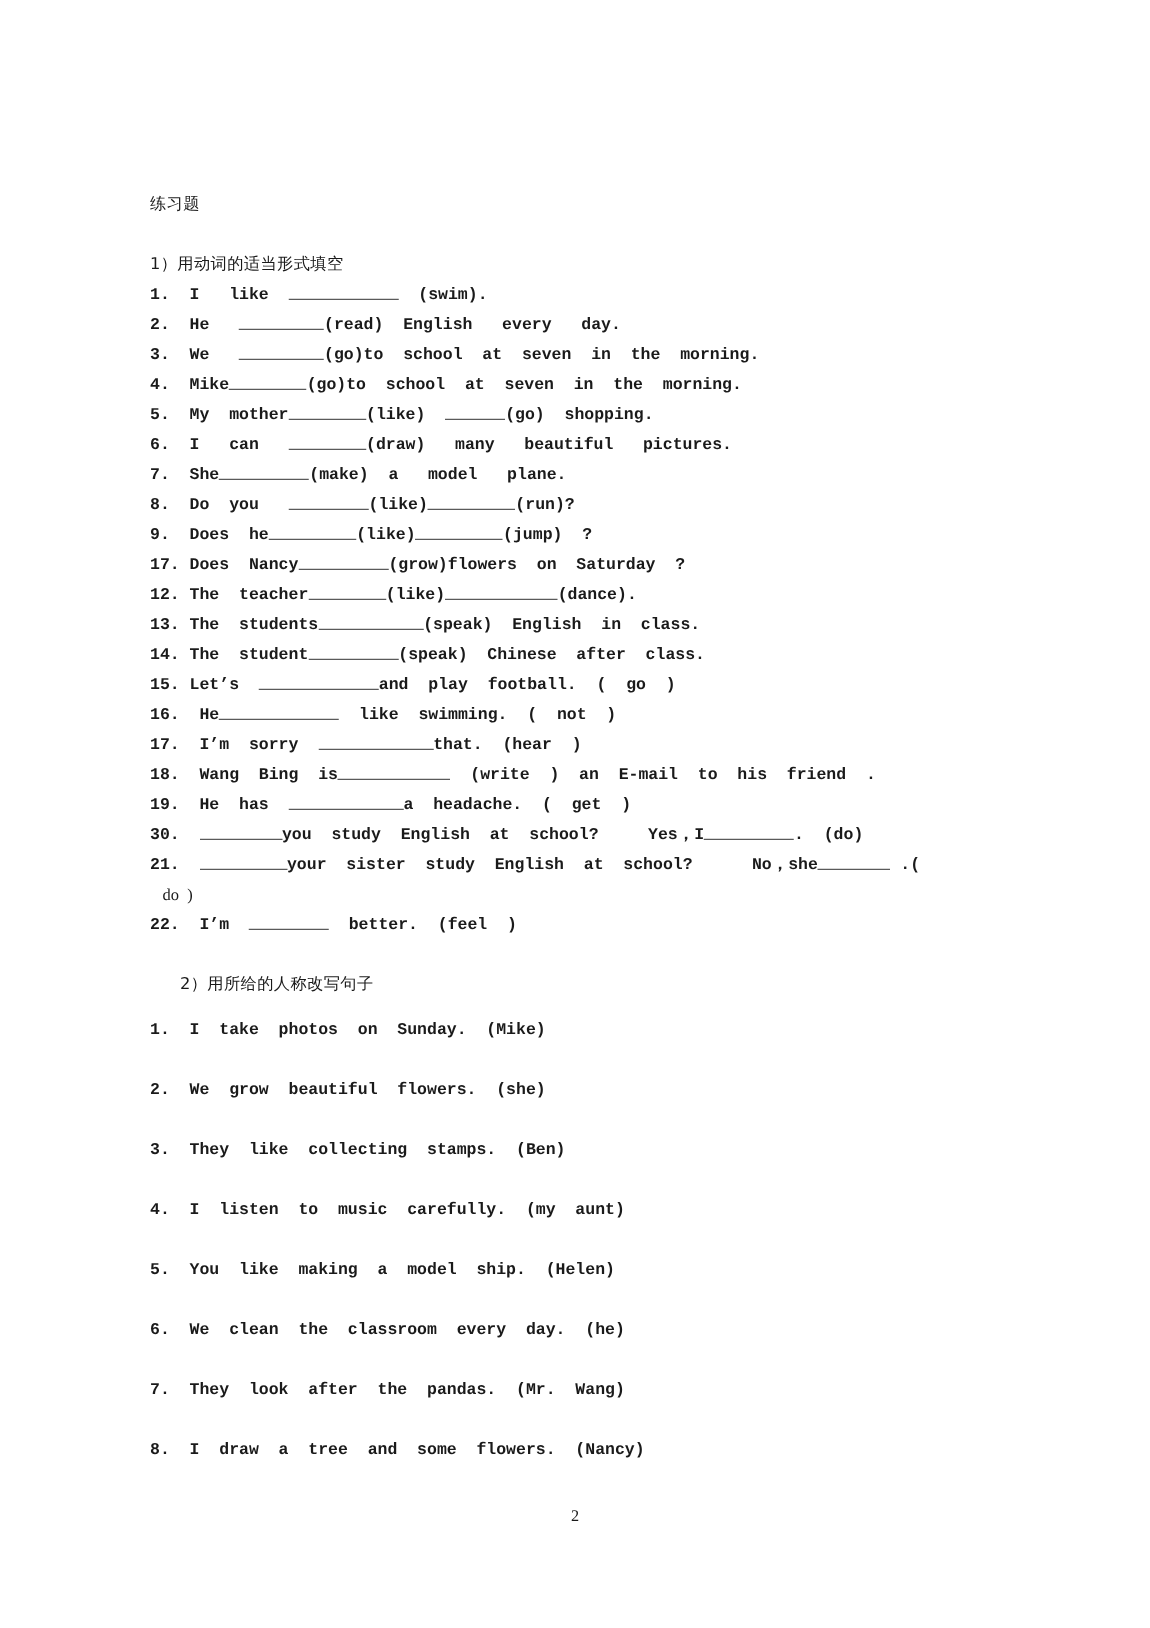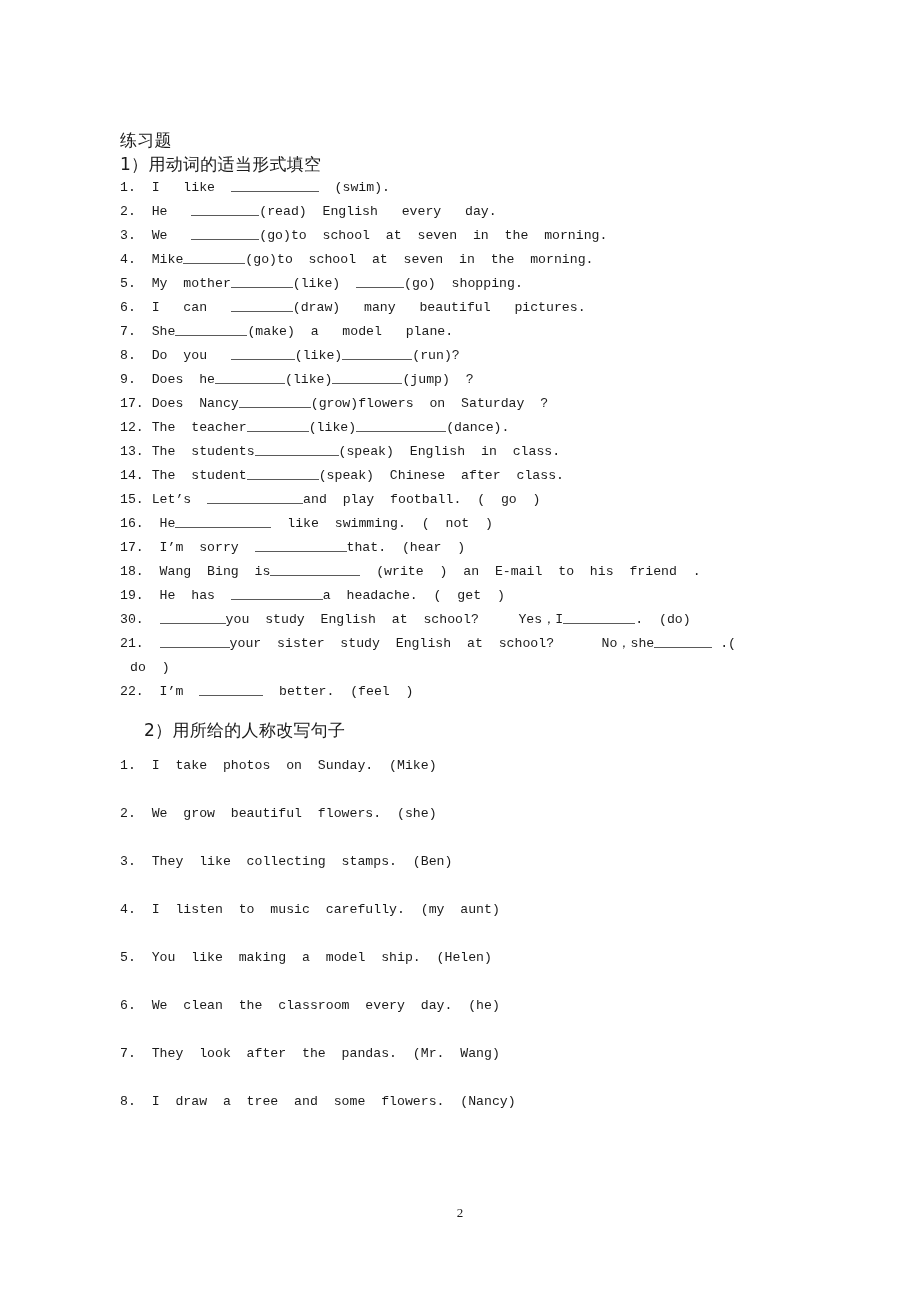--- a/index.html
+++ b/index.html
@@ -23,51 +23,53 @@
   .content {
     position: absolute;
     left: 120px;
     top: 128px;
     width: 700px;
   }
 
   
   .cn-head {
     font-family: "DejaVu Sans", "Liberation Sans", sans-serif;
-    font-size: 17px;
+    font-size: 13px;
     line-height: 24px;
     letter-spacing: 0.3px;
     white-space: pre;
+    margin-top: 24px;
   }
   .cn-head.indent {
     padding-left: 24px;
   }
 
   
   .ex-line {
     font-family: "Liberation Mono", "DejaVu Sans Mono", monospace;
     font-size: 13.2px;
     line-height: 24px;
     white-space: pre;
     letter-spacing: 0px;
+    font-weight: bold;
   }
   .sec1 .ex-line {
     line-height: 24px;
   }
   .sec2 {
     margin-top: 14px;
   }
   .sec2 .ex-line {
     line-height: 48px;
   }
   .sec2-head {
     margin-bottom: 0px;
   }
   .wrap-line {
-    font-family: Liberation Mono, monospace;
+    font-family: Liberation Serif, serif;
     font-size: 13.2px;
     line-height: 24px;
     white-space: pre;
     padding-left: 10px;
   }
 
   
   .blank {
     display: inline-block;
     border-bottom: 1px solid #5a5a5a;

